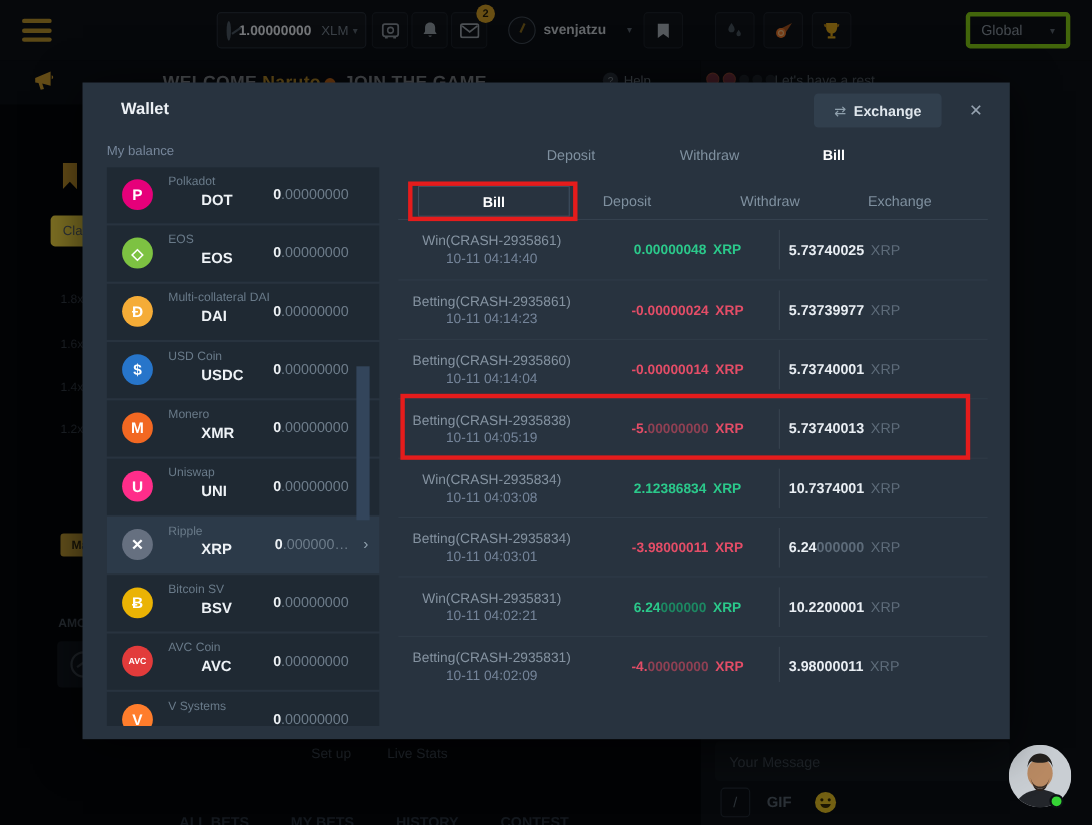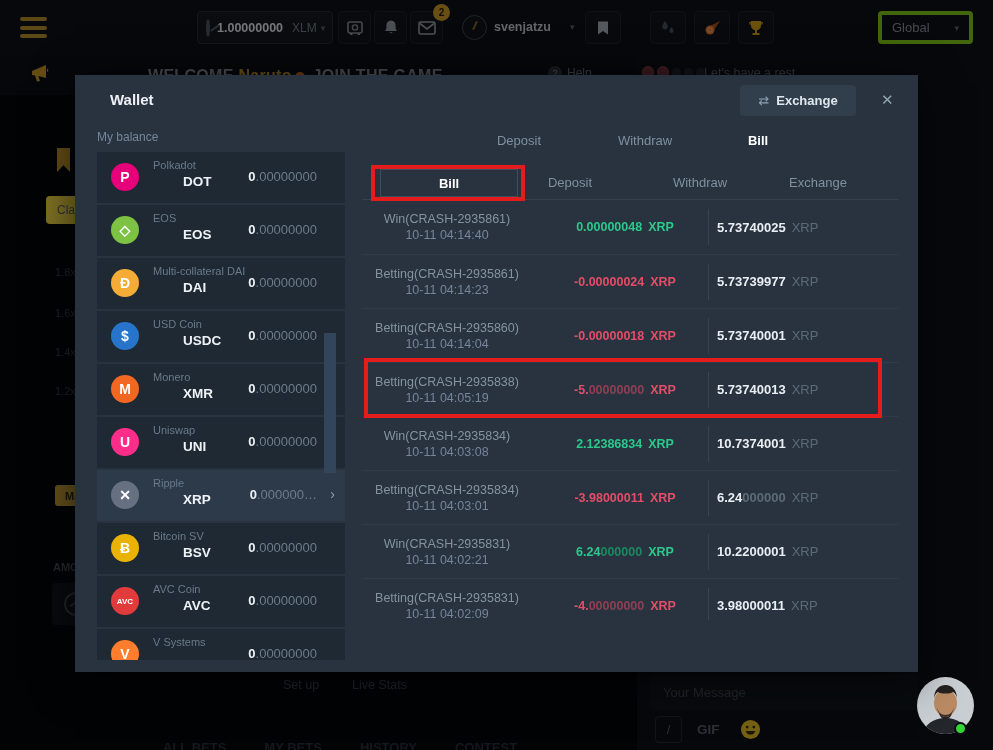--- a/index.html
+++ b/index.html
@@ -442,21 +442,21 @@
             <span class="cur">XRP</span>
     </span>
   </div>
 
   <div class="bill-row">
     <span class="bill-c1">
       <span class="bill-lbl">Betting(CRASH-2935860)</span>
       <span class="bill-time">10-11 04:14:04</span>
     </span>
     <span class="bill-c2 neg">
-      <span>-0.00000018</span>
+      <span>-0.00000014</span>
             <span class="dimd"></span>
             <span class="cur">XRP</span>
     </span>
     <span class="vdiv"></span>
     <span class="bill-c3">
       <span class="b">5.73740001</span>
             <span class="bd"></span>
             <span class="cur">XRP</span>
     </span>
   </div>

